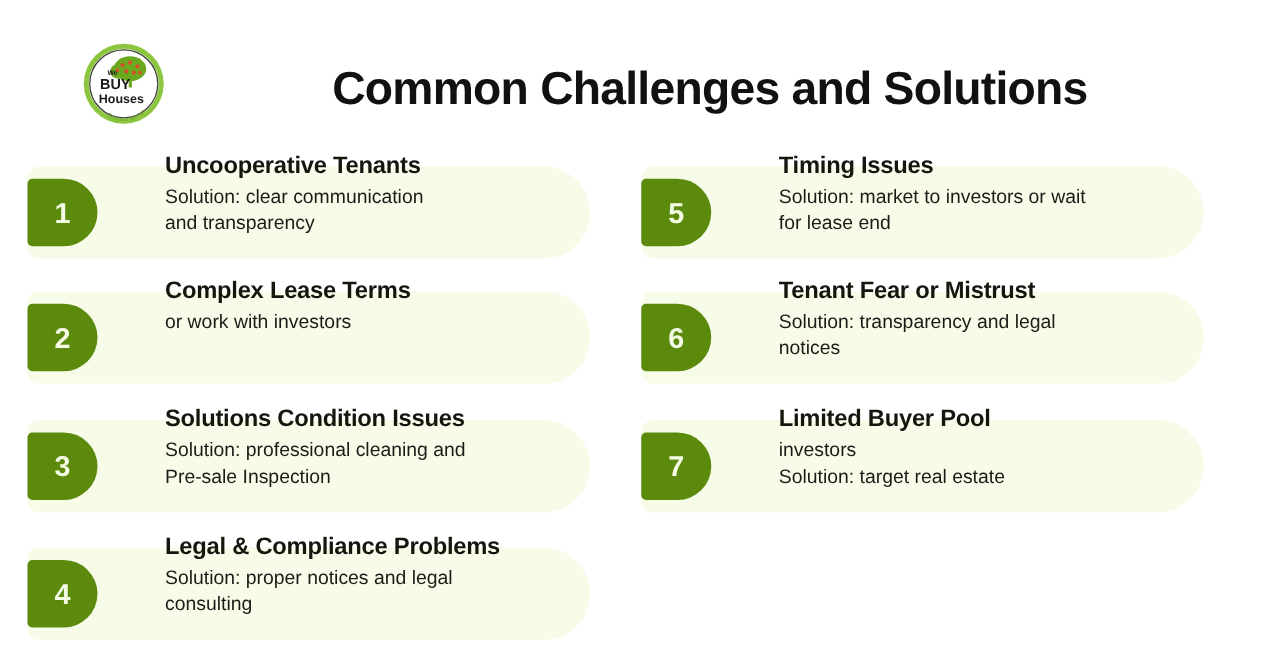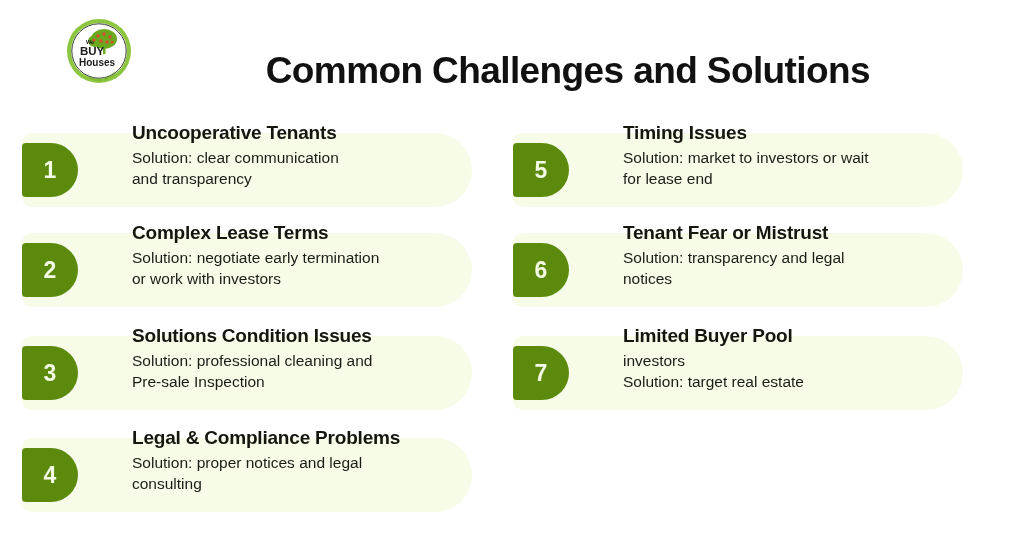--- a/index.html
+++ b/index.html
@@ -20,21 +20,21 @@
     position: absolute;
     left: 0;
     top: 0;
     width: 1020px;
     height: 125px;
   }
 
   #logo {
     position: absolute;
     left: 66px;
-    top: 18px;
+    top: 34px;
     width: 66px;
     height: 66px;
   }
   #logo svg { display: block; }
 
   #page-title {
     position: absolute;
     left: 150px;
     top: 48px;
     width: 720px;
@@ -162,21 +162,20 @@
         <span class="line">and transparency</span>
       </p>
     </div>
   </div>
 
   <div class="card" style="top:233px;">
     <div class="badge">2</div>
     <div class="card-body">
       <p class="card-title">Complex Lease Terms</p>
       <p class="card-solution">
-        <span class="line">Solution: negotiate early termination</span>
         <span class="line">or work with investors</span>
       </p>
     </div>
   </div>
 
   <div class="card" style="top:336px;">
     <div class="badge">3</div>
     <div class="card-body">
       <p class="card-title">Solutions Condition Issues</p>
       <p class="card-solution">

